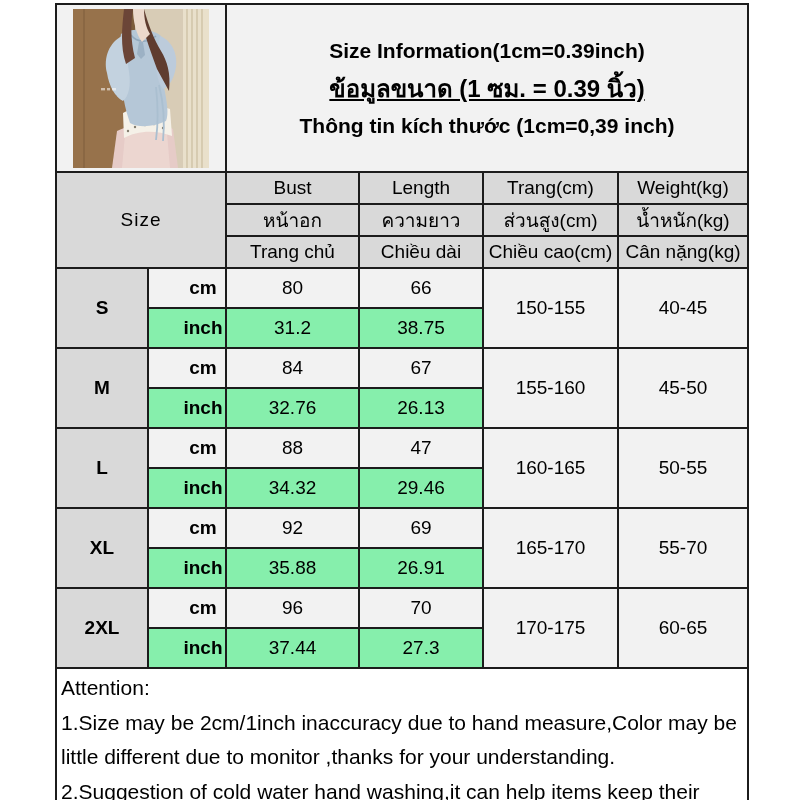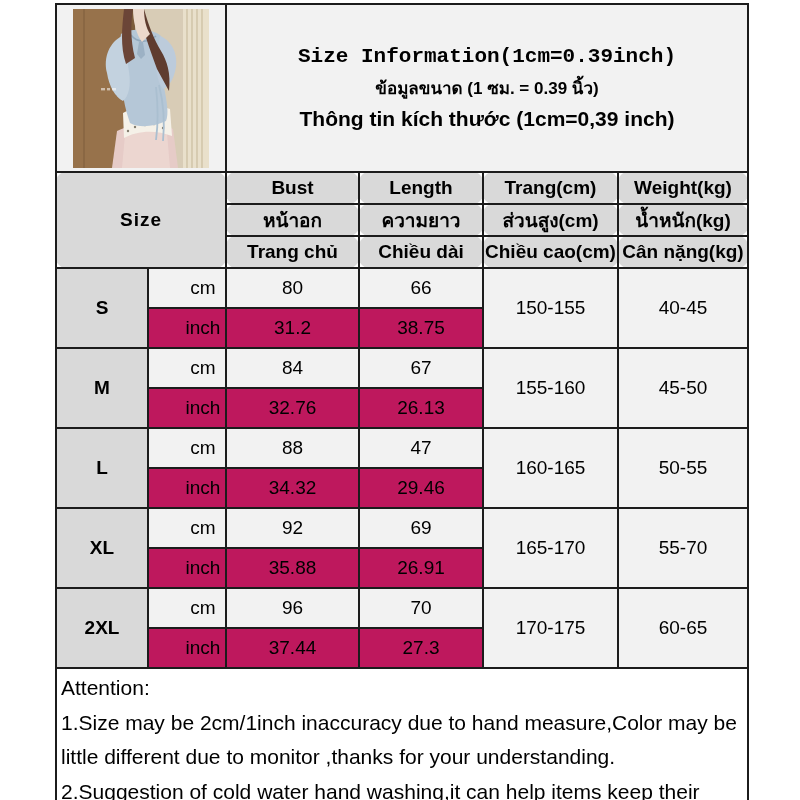--- a/index.html
+++ b/index.html
@@ -14,36 +14,36 @@
     border-collapse:collapse;table-layout:fixed;width:692px;
   }
   td{
     border:2px solid #1c1c1c;
     text-align:center;vertical-align:middle;
     padding:0;overflow:hidden;
   }
   
   .bg-gray{background:#d9d9d9;}
   .bg-light{background:#f2f2f2;}
-  .bg-white{background:#be185d;}
+  .bg-white{background:#86efac;}
   
   .cell-photo{height:166px;background:#f2f2f2;}
   .cell-photo svg{display:block;margin:0 auto;}
   .cell-title{background:#f2f2f2;}
   .title-line{font-weight:bold;margin:6px 0;}
-  .title-en{font-size:21px;font-family:Liberation Mono, monospace;}
-  .title-th{font-size:17px;}
+  .title-en{font-size:21px;}
+  .title-th{font-size:24px;text-decoration:underline;}
   .title-vi{font-size:21px;}
   
-  .r-head td{height:30px;font-weight:bold;font-size:19px;border-radius:10px;}
+  .r-head td{height:30px;font-weight:normal;font-size:19px;}
   .cell-size-corner{font-size:38px;font-weight:bold;letter-spacing:1px;}
   
   .r-data td{height:38px;font-size:19px;}
   .cell-sizelabel{font-size:21px;font-weight:bold;}
-  .cell-unit{font-weight:normal;padding-left:32px;}
+  .cell-unit{font-weight:bold;padding-left:32px;}
   
   .cell-attn{
     height:153px;background:#ffffff;
     text-align:left;vertical-align:top;
     font-size:21px;line-height:1.65;
     padding:2px 5px 0 4px;
   }
 </style>
 </head>
 <body>

